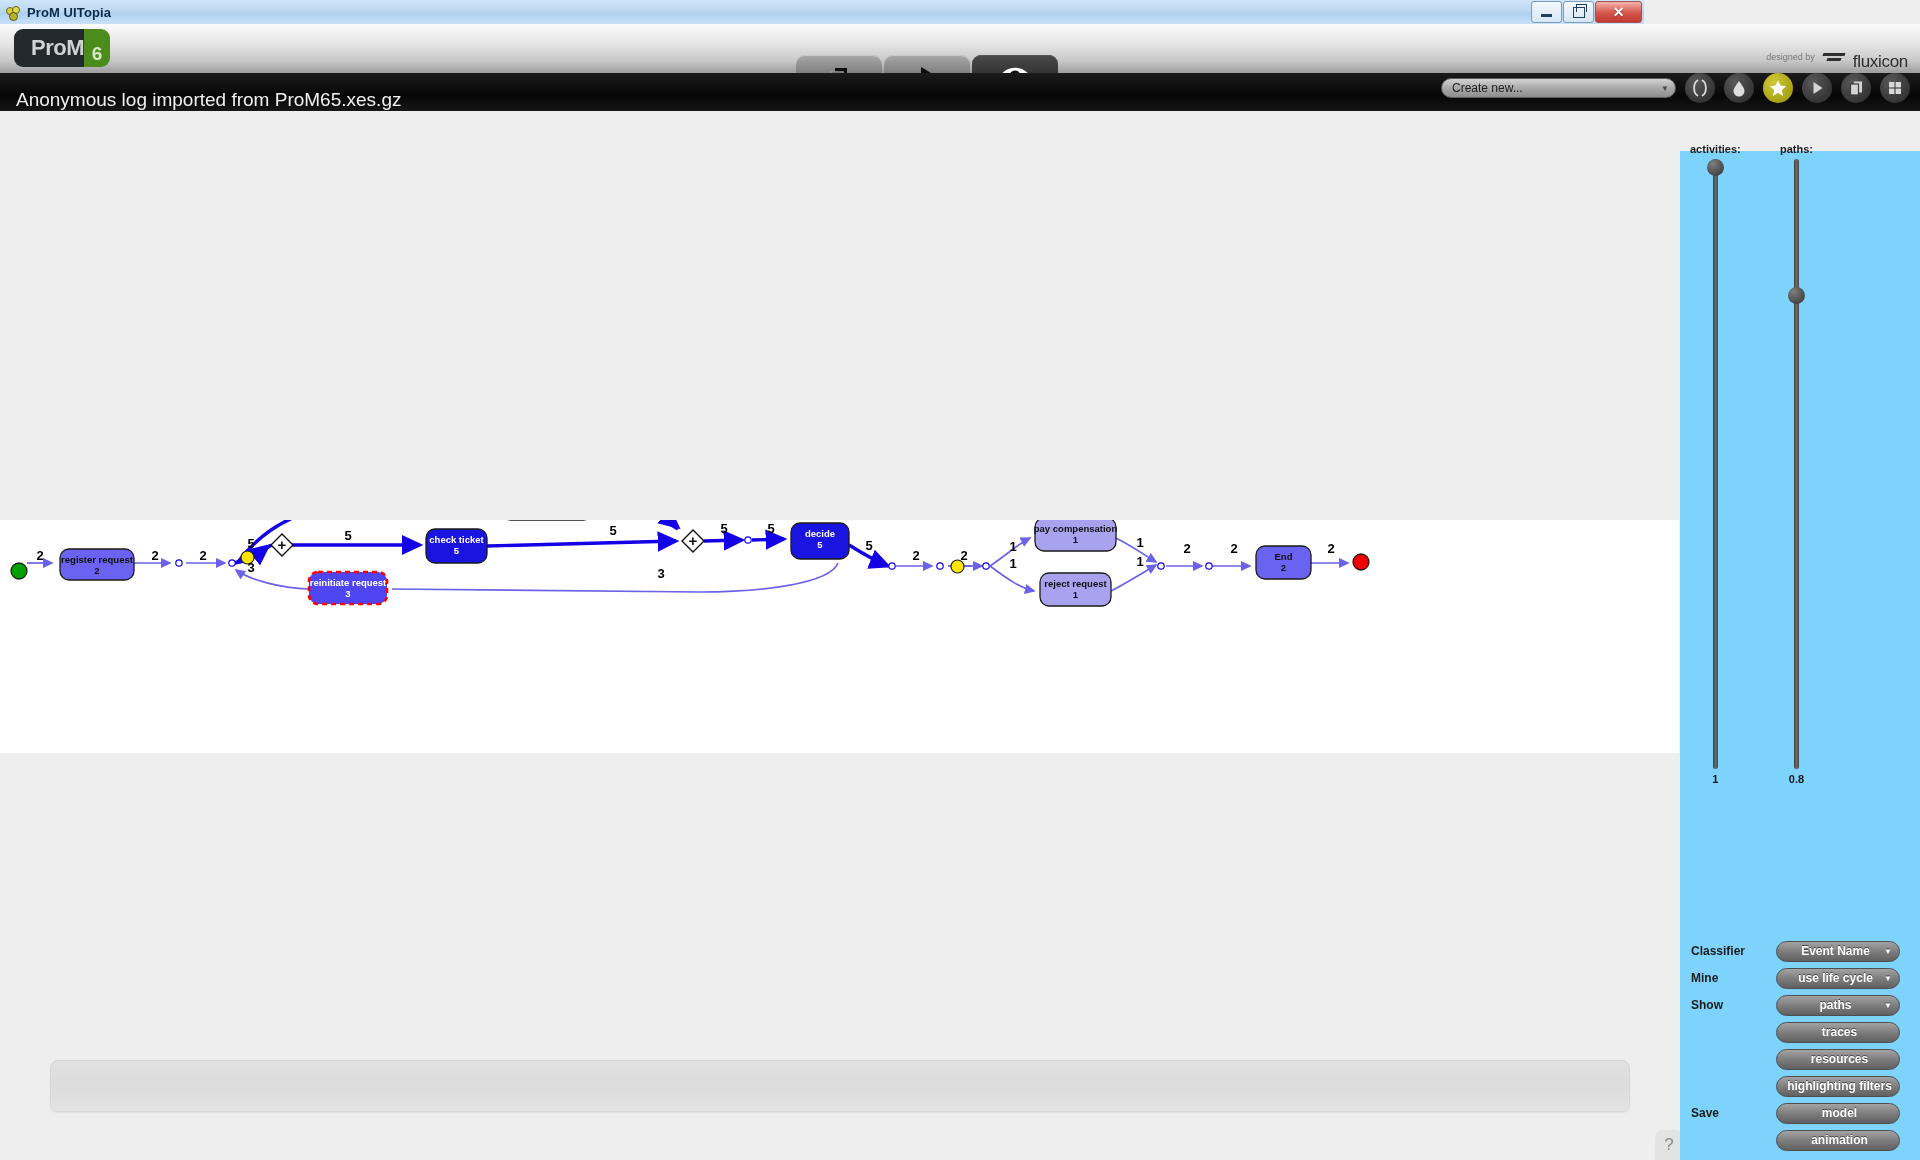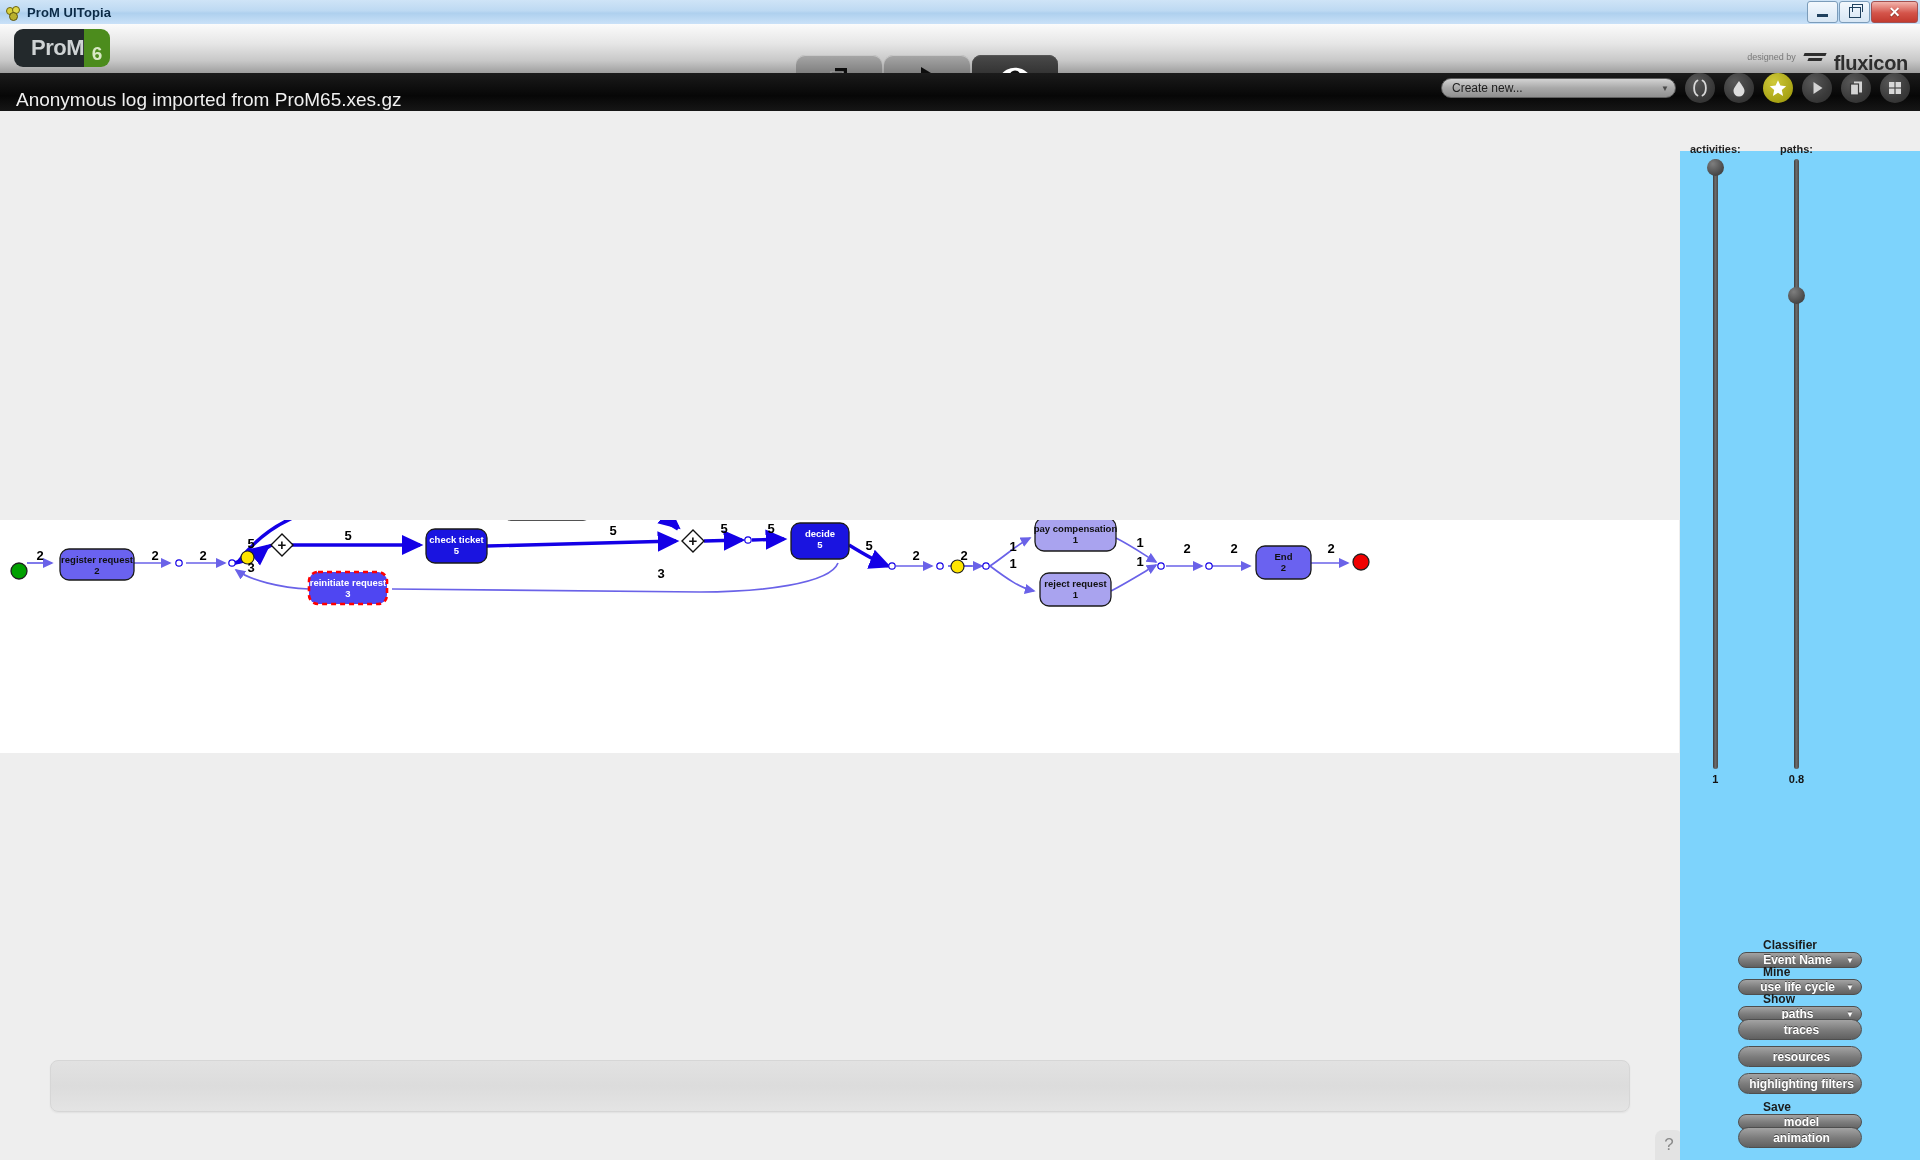--- a/index.html
+++ b/index.html
@@ -4,21 +4,21 @@
 <title>ProM UITopia</title>
 <style>
   html,body{margin:0;padding:0;}
   body{
     width:1920px;height:1160px;overflow:hidden;
     font-family:"Liberation Sans",sans-serif;
     background:#eeeeee;
   }
   
   #titlebar{
-    position:absolute;left:0;top:0;width:1920px;height:24px;
+    position:absolute;left:0;top:0;width:1644px;height:24px;
     background:linear-gradient(to bottom,#cfe4f7 0%,#bdd9f2 45%,#aed0ee 55%,#c9e1f8 100%);
     border-bottom:1px solid #9ab8d4;
     display:flex;align-items:center;
   }
   #winicon{width:16px;height:16px;margin-left:5px;margin-right:6px;position:relative;flex:0 0 auto;}
   #winicon .b1{position:absolute;left:1px;top:3px;width:6px;height:6px;border-radius:50%;background:#d8d03a;border:1px solid #6b6312;}
   #winicon .b2{position:absolute;left:7px;top:2px;width:6px;height:6px;border-radius:50%;background:#e0d94a;border:1px solid #6b6312;}
   #winicon .b3{position:absolute;left:4px;top:8px;width:7px;height:7px;border-radius:50%;background:#b9b02c;border:1px solid #5b5410;}
   #wintitle{font-size:13px;color:#0b2a46;font-weight:bold;letter-spacing:.1px;}
   #wincontrols{position:absolute;right:2px;top:1px;display:flex;gap:1px;}
@@ -53,21 +53,21 @@
         box-shadow:inset 0 1px 0 #c9c9c9;}
   .ptab.active{background:linear-gradient(to bottom,#4a4a4a,#2b2b2b 60%,#121212);box-shadow:inset 0 1px 0 #565656;}
   .ptab svg{display:block;}
 
   #fluxicon{position:absolute;right:12px;top:28px;display:flex;align-items:flex-start;gap:6px;}
   #fluxicon .dby{font-size:9px;color:#787878;}
   #fluxicon .fmark{width:26px;height:12px;position:relative;overflow:hidden;}
   #fluxicon .fmark i{position:absolute;display:block;background:#2e2e2e;transform:skewX(-22deg);}
   #fluxicon .fmark i.a{left:2px;top:1px;width:22px;height:3px;}
   #fluxicon .fmark i.b{left:6px;top:6px;width:14px;height:3px;}
-  #fluxicon .fname{font-size:20px;font-weight:bold;color:#2e2e2e;letter-spacing:-.3px;}
+  #fluxicon .fname{font-size:17px;font-weight:normal;color:#2e2e2e;letter-spacing:-.3px;}
 
   
   #blackbar{
     position:absolute;left:0;top:73px;width:1920px;height:38px;
     background:linear-gradient(to bottom,#1b1b1b,#070707 60%,#161616);
     display:flex;align-items:flex-end;
   }
   #doctitle{margin-left:16px;font-size:19px;color:#f0f0f0;}
   #hdrright{position:absolute;right:10px;top:0;height:30px;display:flex;align-items:center;gap:9px;}
   #createnew{
@@ -108,21 +108,21 @@
   #rightcol{position:absolute;left:1680px;top:111px;width:240px;height:1049px;background:#7dd3fc;margin-top:40px;}
   .sliderwrap{position:absolute;display:flex;flex-direction:column;align-items:center;}
   .sliderlbl{font-size:11px;font-weight:bold;color:#1d1d1d;}
   .slidertrack{width:5px;background:linear-gradient(to right,#3a3a3a,#6d6d6d 45%,#4a4a4a);
      border-radius:3px;position:relative;margin-top:4px;}
   .sliderknob{position:absolute;left:50%;width:17px;height:17px;margin-left:-8.5px;border-radius:50%;
      background:radial-gradient(circle at 34% 28%,#7e7e7e,#4b4b4b 65%,#343434);}
   .sliderval{font-size:11px;font-weight:bold;color:#141414;}
 
   #formrows{position:absolute;left:0;top:787px;width:240px;}
-  .frow{display:flex;align-items:center;height:26px;margin-bottom:1px;flex-direction:column;}
+  .frow{display:flex;align-items:center;height:26px;margin-bottom:1px;}
   .frow .flbl{width:96px;padding-left:11px;box-sizing:border-box;font-size:12px;font-weight:bold;color:#1b1b1b;}
   .fctl{width:124px;height:21px;border-radius:11px;box-sizing:border-box;
      background:linear-gradient(to bottom,#a3a3a3,#7c7c7c 52%,#606060);
      border:1px solid #4e4e4e;display:flex;align-items:center;padding:0 7px 0 10px;
      color:#ffffff;font-size:12px;font-weight:bold;text-shadow:0 -1px 0 rgba(0,0,0,.5);}
   .fctl .cap{flex:1;text-align:center;}
   .fctl.btn .cap{text-align:center;}
   .fctl .cv{font-size:8px;}
 </style>
 </head>

